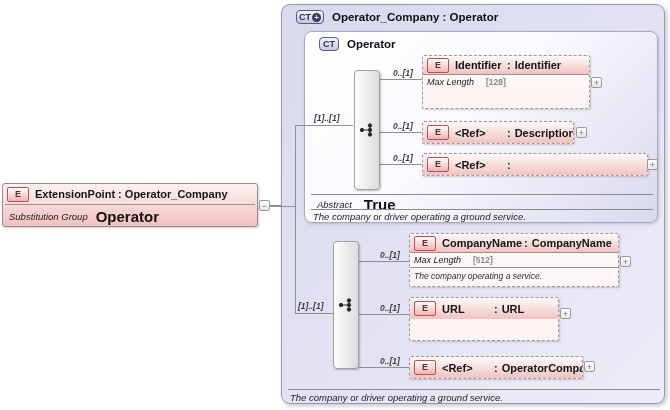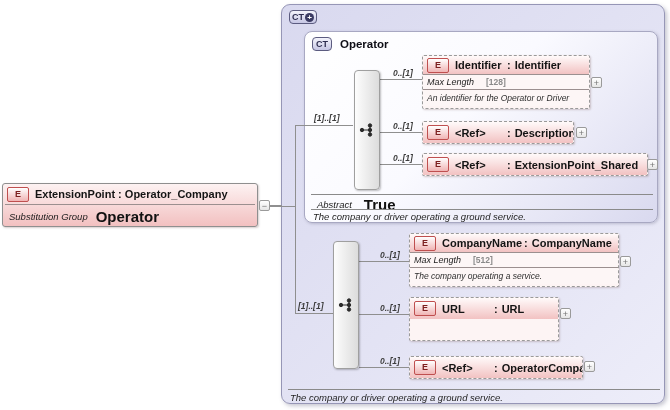--- a/index.html
+++ b/index.html
@@ -24,21 +24,21 @@
   }
   .phead { position:absolute; display:flex; align-items:center; font-weight:bold;
            font-size:11.5px; color:#0e0e16; white-space:nowrap; }
   .phead .htxt { margin-left:8px; }
   
   .ctbadge {
     display:inline-flex; align-items:center; justify-content:center;
     height:14px; min-width:20px; padding:0 2px; box-sizing:border-box;
     font-size:9px; font-weight:bold; color:#2e2e50;
     background:linear-gradient(#f4f4fc,#c6c6e4);
-    border:1px solid #5c5c80; border-radius:4px;
+    border:1px solid #5c5c80; border-radius:4px;margin-left:7px;
   }
   .ctplus {
     width:9px; height:9px; border-radius:50%; background:#3a3a62; color:#ffffff;
     font-size:8px; line-height:9px; text-align:center; margin-left:1px; font-weight:bold;
   }
   .ebadge {
     flex:0 0 auto; width:20px; height:13px; line-height:13px; text-align:center;
     font-size:9px; font-weight:bold; color:#7c1f1f;
     background:linear-gradient(#ffffff,#f0b4b4);
     border:1px solid #bf4f4f; border-radius:2px; margin-right:6px;
@@ -112,20 +112,21 @@
   <button class="toggle" style="left:259px; top:200px;">−</button>
   <div class="hl" style="left:270px; top:205px; width:12px;"></div>
 
   <div id="outerPanel" class="panel">
 
     <div class="phead" style="left:7px; top:5px;">
       <span class="ctbadge">
         <span>CT</span>
         <span class="ctplus">+</span>
       </span>
+      <span class="htxt">Operator_Company : Operator</span>
     </div>
 
     <div class="hl" style="left:-12px; top:201px; width:25px;"></div>
     <div class="vl" style="left:13px; top:120px; height:189px;"></div>
     <div class="hl" style="left:13px; top:120px; width:58px;"></div>
     <div class="card" style="left:32px; top:108px;">[1]..[1]</div>
     <div class="hl" style="left:13px; top:308px; width:39px;"></div>
     <div class="card" style="left:16px; top:296px;">[1]..[1]</div>
 
     <div id="innerPanel" class="panel">
@@ -160,40 +161,38 @@
         <div class="trow">
           <span class="ebadge">E</span>
           <span class="ename">Identifier</span>
           <span class="colon">:</span>
           <span class="etype">Identifier</span>
         </div>
         <div class="frow">
           <span class="flabel">Max Length</span>
           <span class="fval">[128]</span>
         </div>
-        <div class="drow">An identifier for the Operator or Driver</div>
       </div>
       <button class="expand" style="left:286px; top:45px;">+</button>
 
       <div class="ebox single z" style="left:117px; top:89px; width:152px; height:23px;">
         <div class="trow">
           <span class="ebadge">E</span>
           <span class="ename">&lt;Ref&gt;</span>
           <span class="colon">:</span>
           <span class="etype">Description</span>
         </div>
       </div>
       <button class="expand" style="left:271px; top:95px;">+</button>
 
       <div class="ebox single z" style="left:117px; top:121px; width:226px; height:23px;">
         <div class="trow">
           <span class="ebadge">E</span>
           <span class="ename">&lt;Ref&gt;</span>
           <span class="colon">:</span>
-          <span class="etype">ExtensionPoint_Shared</span>
         </div>
       </div>
       <button class="expand" style="left:342px; top:127px;">+</button>
 
       <div class="fdiv" style="left:6px; top:162px; width:342px;"></div>
       <div class="arow" style="position:absolute; left:12px; top:164px;">
         <span class="alabel">Abstract</span>
         <span class="aval">True</span>
       </div>
       <div class="fdiv" style="left:6px; top:177px; width:342px;"></div>

